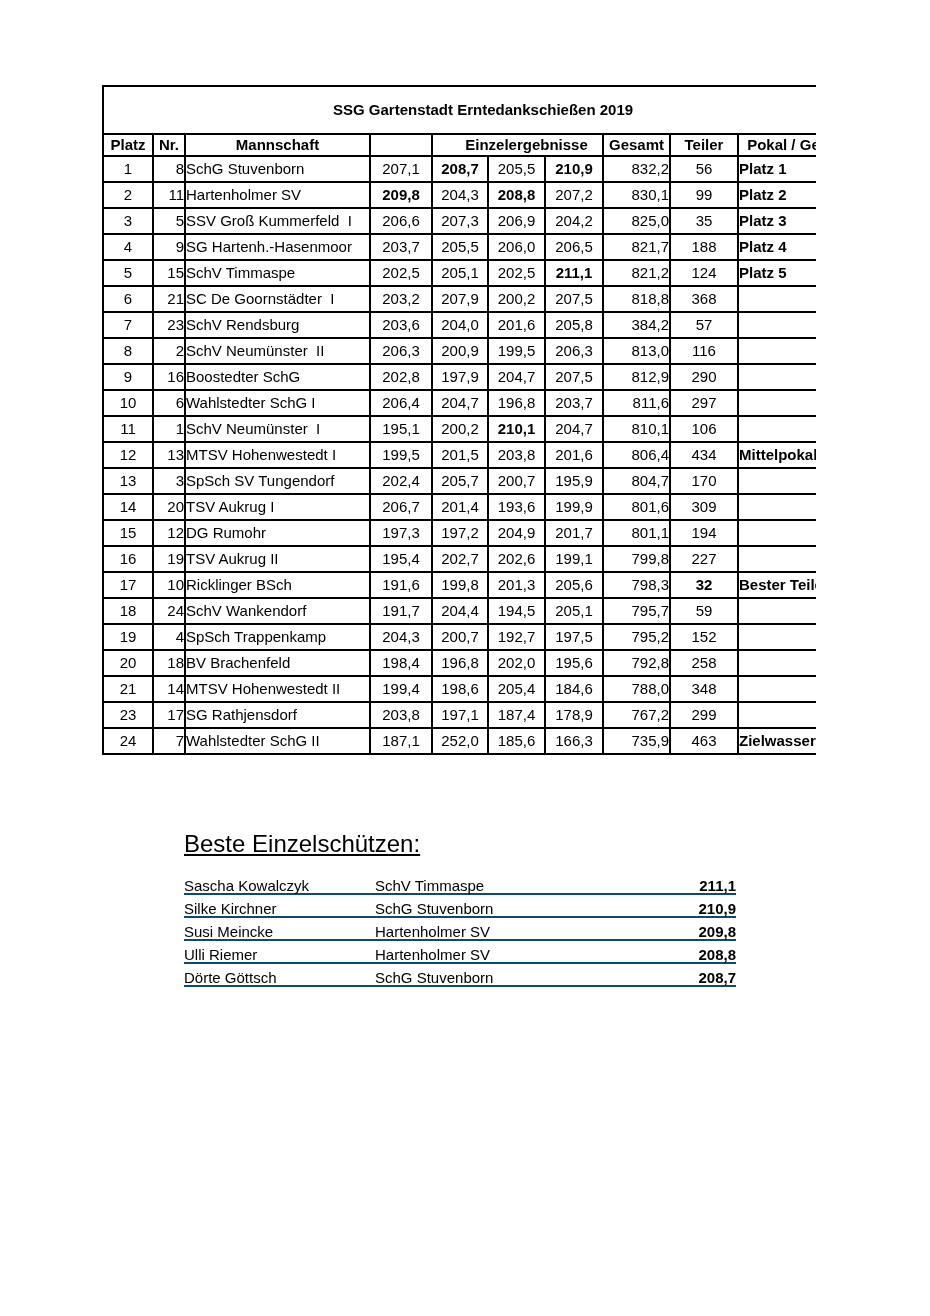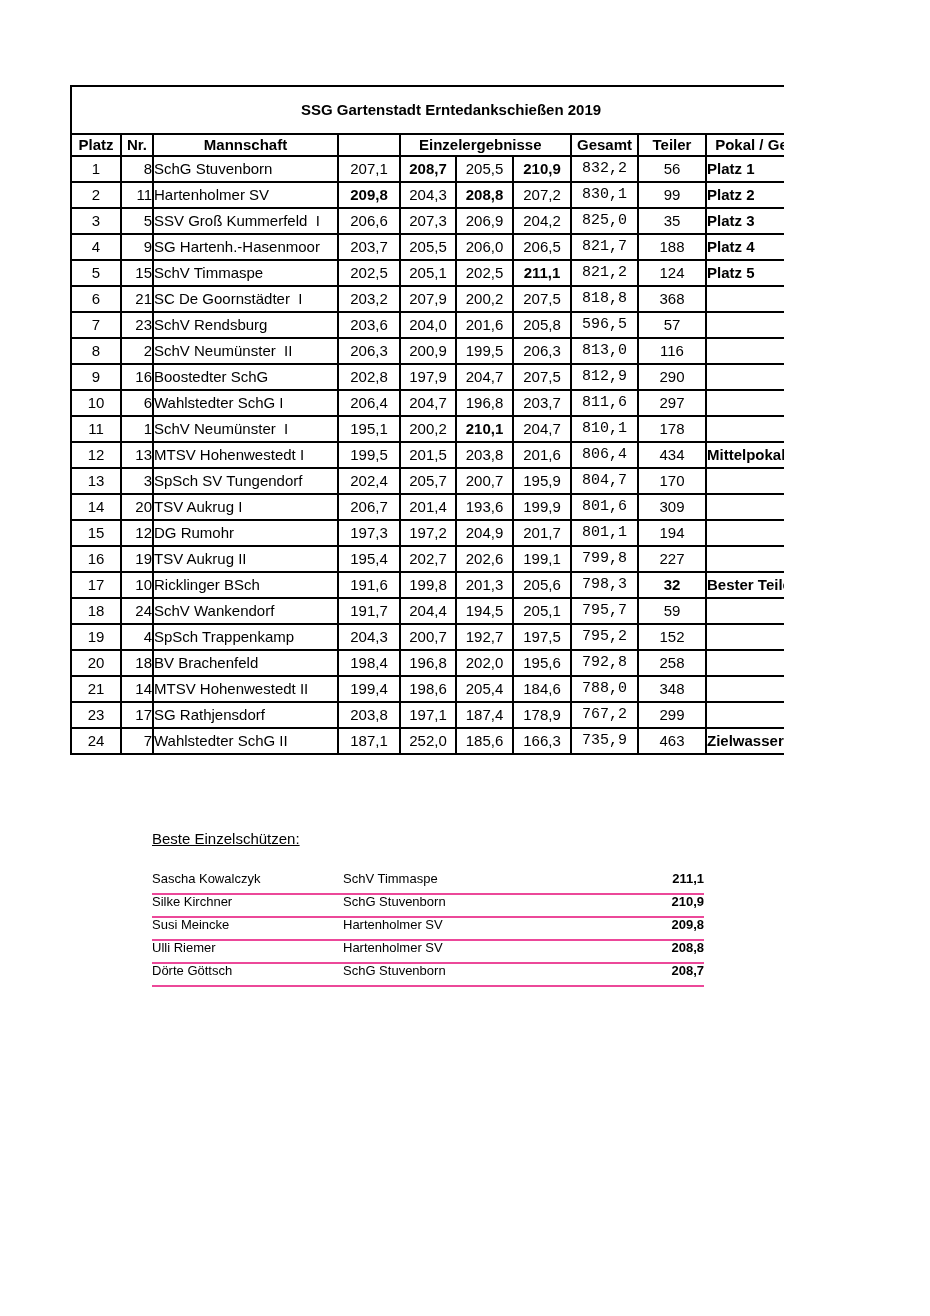--- a/index.html
+++ b/index.html
@@ -4,20 +4,21 @@
 <style>
   * { margin: 0; padding: 0; box-sizing: border-box; }
   html, body { background: #ffffff; }
   body { font-family: "Liberation Sans", sans-serif; color: #000; }
   .page {
     position: relative;
     width: 784px;
     height: 1316px;
     background: #ffffff;
     overflow: hidden;
+    margin-left: 32px;
   }
 
   
   table.results {
     position: absolute;
     left: 70px;
     top: 85px;
     width: 760px;
     border-collapse: collapse;
     table-layout: fixed;
@@ -33,52 +34,52 @@
   td.title-cell {
     height: 48px;
     text-align: center;
     vertical-align: middle;
     font-size: 25px;
     font-weight: bold;
     padding-bottom: 14px;
     letter-spacing: 0px;
   }
   tr.header-row th { height: 22px; font-weight: bold; text-align: center; }
-  tr.header-row th.h-einzel { text-align: left; padding-left: 18px; }
+  tr.header-row th.h-einzel { text-align: center; padding-left: 18px; }
   tr.data-row { height: 26px; }
   tr.data-row td { vertical-align: middle; }
   .col-platz  { text-align: center; }
   .col-nr     { text-align: right; padding-right: 5px; }
   .col-mannschaft { text-align: left; padding-left: 4px; white-space: pre; }
   .col-e1, .col-e2, .col-e3, .col-e4 { text-align: center; }
-  .col-gesamt { text-align: center; font-family: Liberation Mono, monospace; }
+  .col-gesamt { text-align: right; }
   .col-teiler { text-align: center; }
   .col-pokal  { text-align: left; font-weight: bold; }
   td.bold { font-weight: bold; }
 
   
   .best-heading {
     position: absolute;
     left: 152px;
     top: 830px;
-    font-size: 15px;
+    font-size: 24px;
     text-decoration: underline;
   }
   .best-list {
     position: absolute;
     left: 152px;
     top: 872px;
     width: 552px;
   }
   .best-row {
     display: flex;
-    align-items: flex-start;
+    align-items: flex-end;
     height: 23px;
-    border-bottom: 2px solid #ec4899;
-    font-size: 13px;
+    border-bottom: 2px solid #0c4a6e;
+    font-size: 15px;
     line-height: 1;
   }
   .best-name { width: 191px; white-space: pre; }
   .best-club { flex: 1; white-space: pre; }
   .best-score { font-weight: bold; text-align: right; }
 </style>
 </head>
 <body>
 
 <div class="page">
@@ -184,21 +185,21 @@
           <td class="col-pokal"></td>
         </tr>
         <tr class="data-row">
           <td class="col-platz">7</td>
           <td class="col-nr">23</td>
           <td class="col-mannschaft">SchV Rendsburg</td>
           <td class="col-e1">203,6</td>
           <td class="col-e2">204,0</td>
           <td class="col-e3">201,6</td>
           <td class="col-e4">205,8</td>
-          <td class="col-gesamt">596,5</td>
+          <td class="col-gesamt">384,2</td>
           <td class="col-teiler">57</td>
           <td class="col-pokal"></td>
         </tr>
         <tr class="data-row">
           <td class="col-platz">8</td>
           <td class="col-nr">2</td>
           <td class="col-mannschaft">SchV Neumünster  II</td>
           <td class="col-e1">206,3</td>
           <td class="col-e2">200,9</td>
           <td class="col-e3">199,5</td>
@@ -233,21 +234,21 @@
         </tr>
         <tr class="data-row">
           <td class="col-platz">11</td>
           <td class="col-nr">1</td>
           <td class="col-mannschaft">SchV Neumünster  I</td>
           <td class="col-e1">195,1</td>
           <td class="col-e2">200,2</td>
           <td class="col-e3 bold">210,1</td>
           <td class="col-e4">204,7</td>
           <td class="col-gesamt">810,1</td>
-          <td class="col-teiler">178</td>
+          <td class="col-teiler">106</td>
           <td class="col-pokal"></td>
         </tr>
         <tr class="data-row">
           <td class="col-platz">12</td>
           <td class="col-nr">13</td>
           <td class="col-mannschaft">MTSV Hohenwestedt I</td>
           <td class="col-e1">199,5</td>
           <td class="col-e2">201,5</td>
           <td class="col-e3">203,8</td>
           <td class="col-e4">201,6</td>

